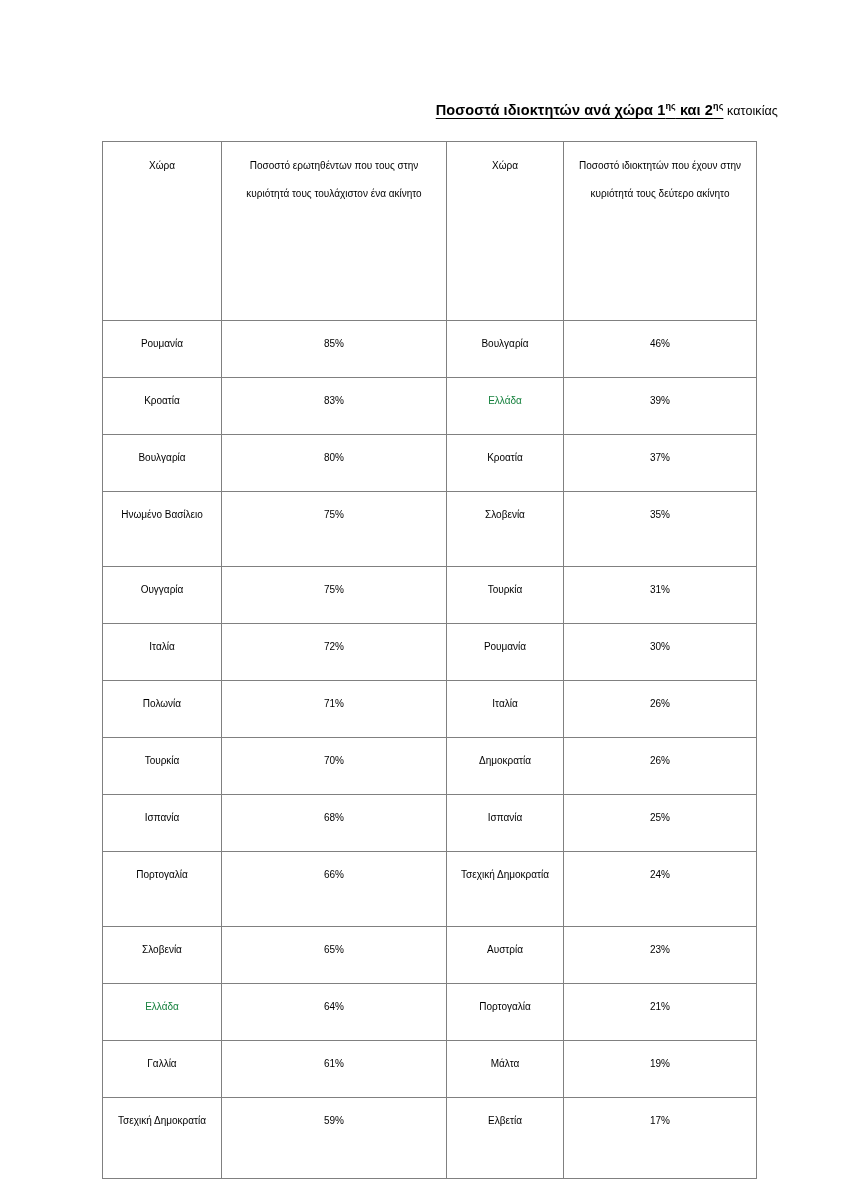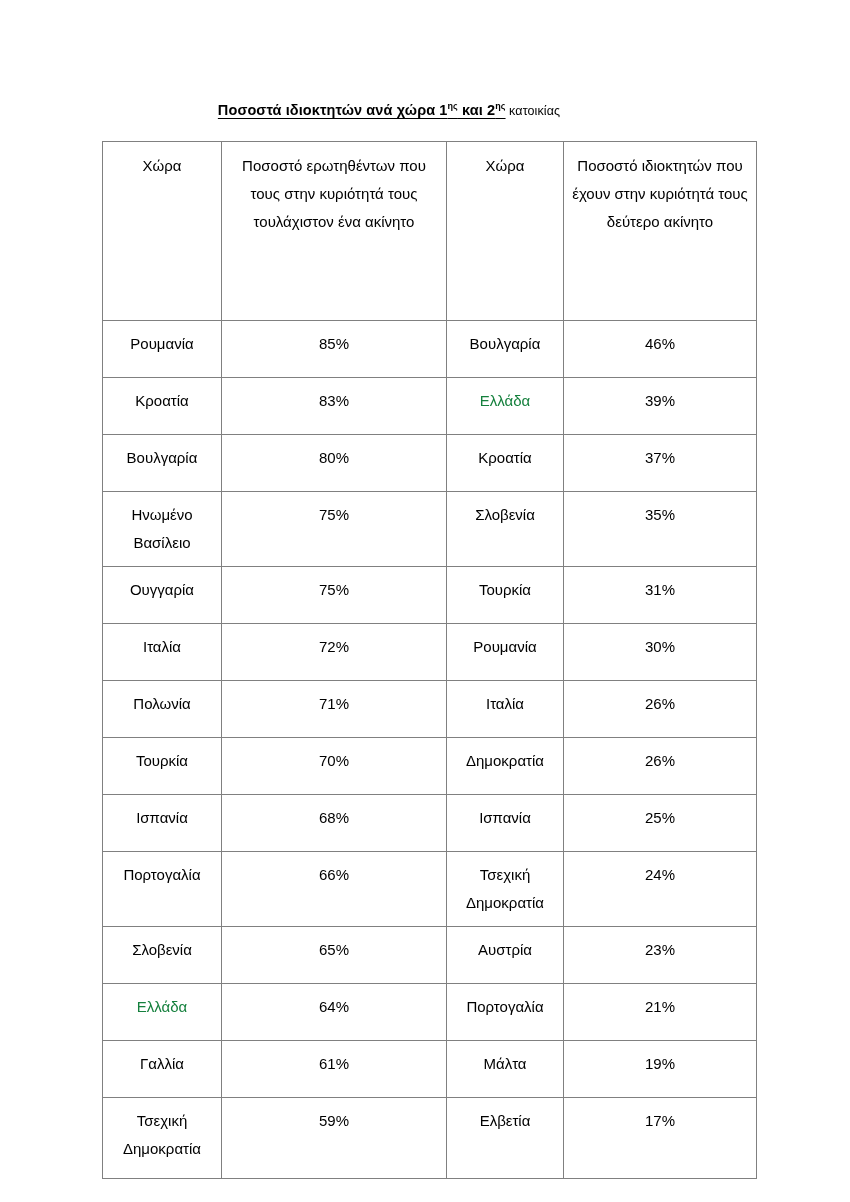--- a/index.html
+++ b/index.html
@@ -21,21 +21,21 @@
     position: relative;
     background: #ffffff;
   }
 
   
   .doc-title {
     position: absolute;
     left: 0;
     top: 100px;
     width: 778px;
-    text-align: center;
+    text-align: right;
     font-size: 14.5px;
     line-height: 20px;
     letter-spacing: 0.1px;
     white-space: nowrap;
   }
   .doc-title .t-strong {
     font-weight: bold;
     text-decoration: underline;
     text-underline-offset: 2.5px;
   }
@@ -67,21 +67,21 @@
   table.data col.c3 { width: 117px; }
   table.data col.c4 { width: 193px; }
 
   table.data td,
   table.data th {
     border: 1px solid #808080;
     padding: 0;
     vertical-align: top;
     text-align: center;
     font-weight: normal;
-    font-size: 15px;
+    font-size: 10px;
     line-height: 28px;
     color: #000000;
   }
   .cell-inner {
     padding: 9px 6px 0 6px;
     display: block;
   }
   thead td .cell-inner {
     padding-top: 10px;
   }

